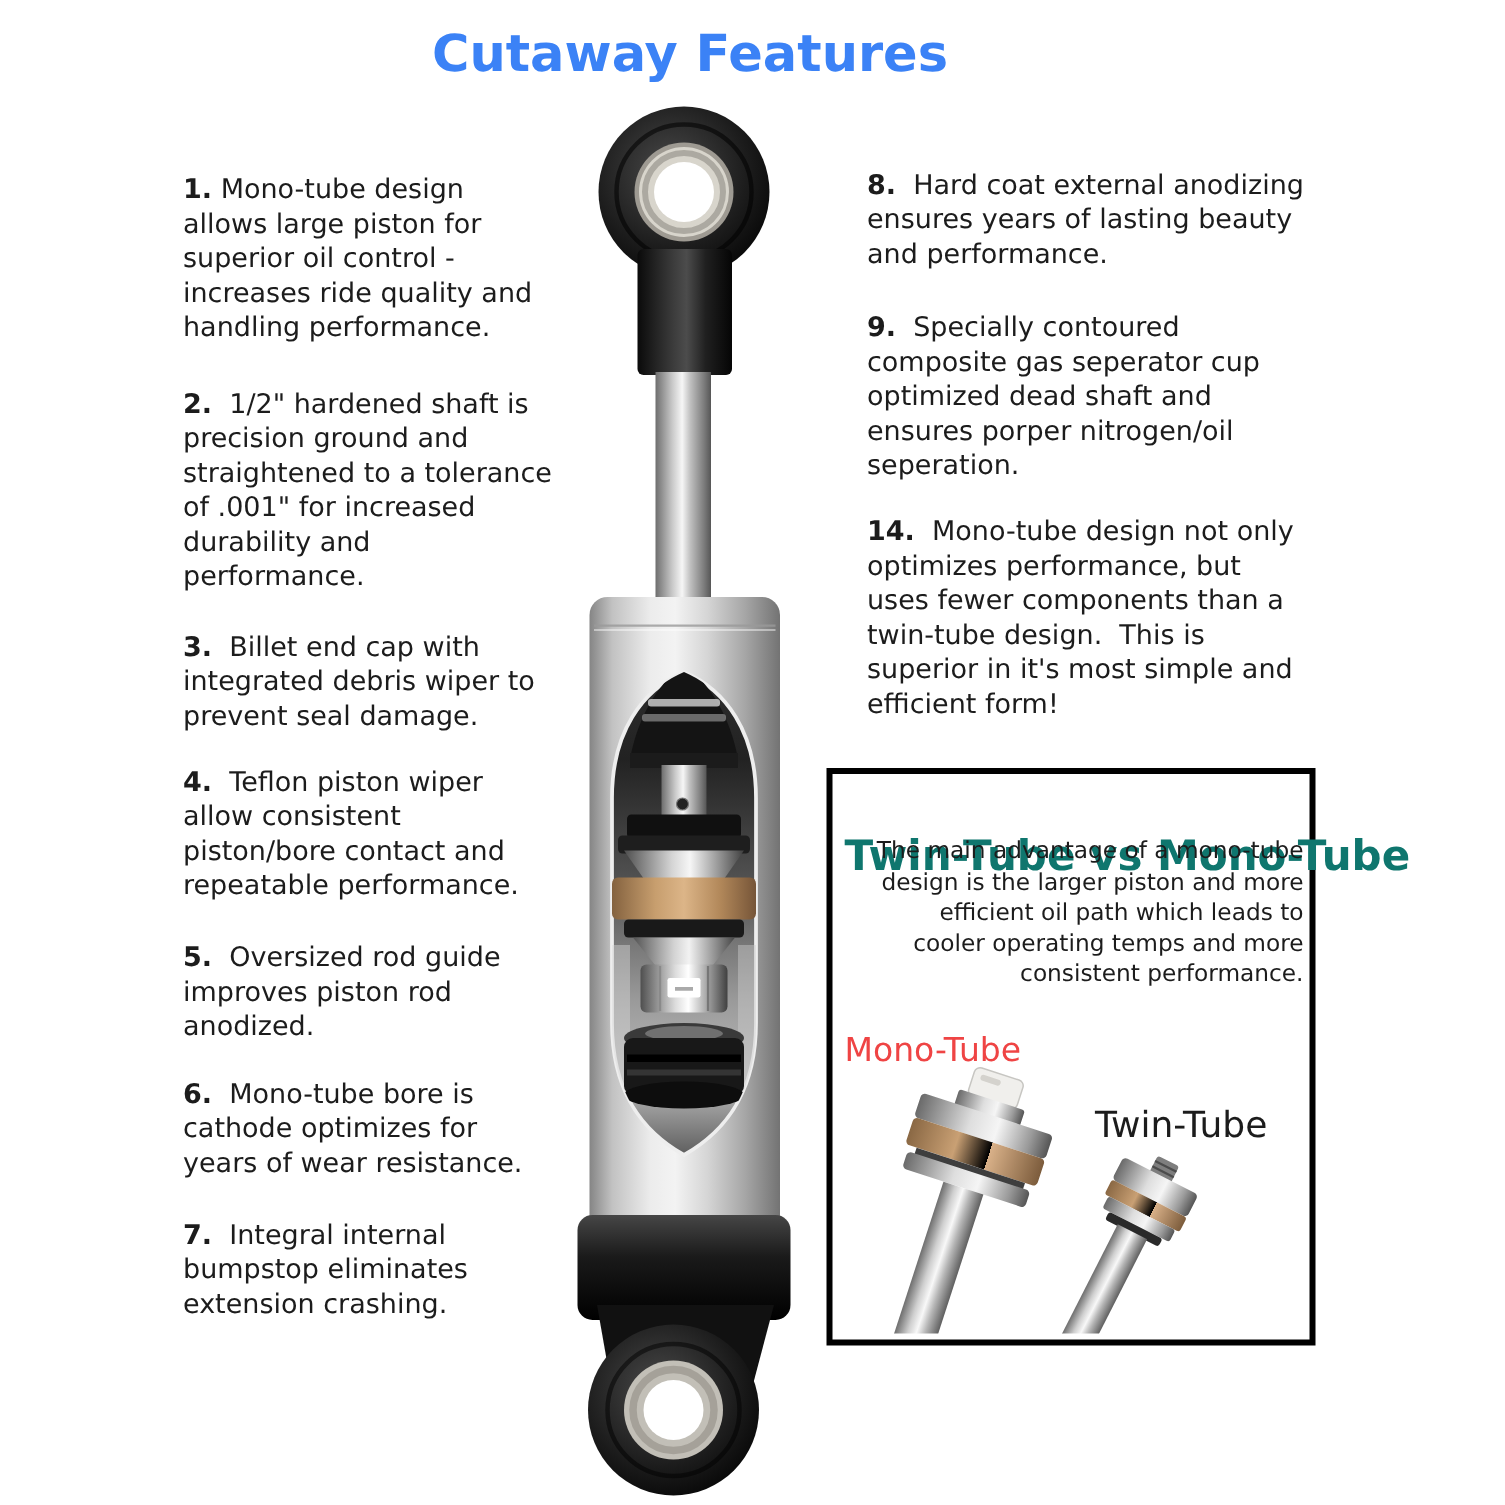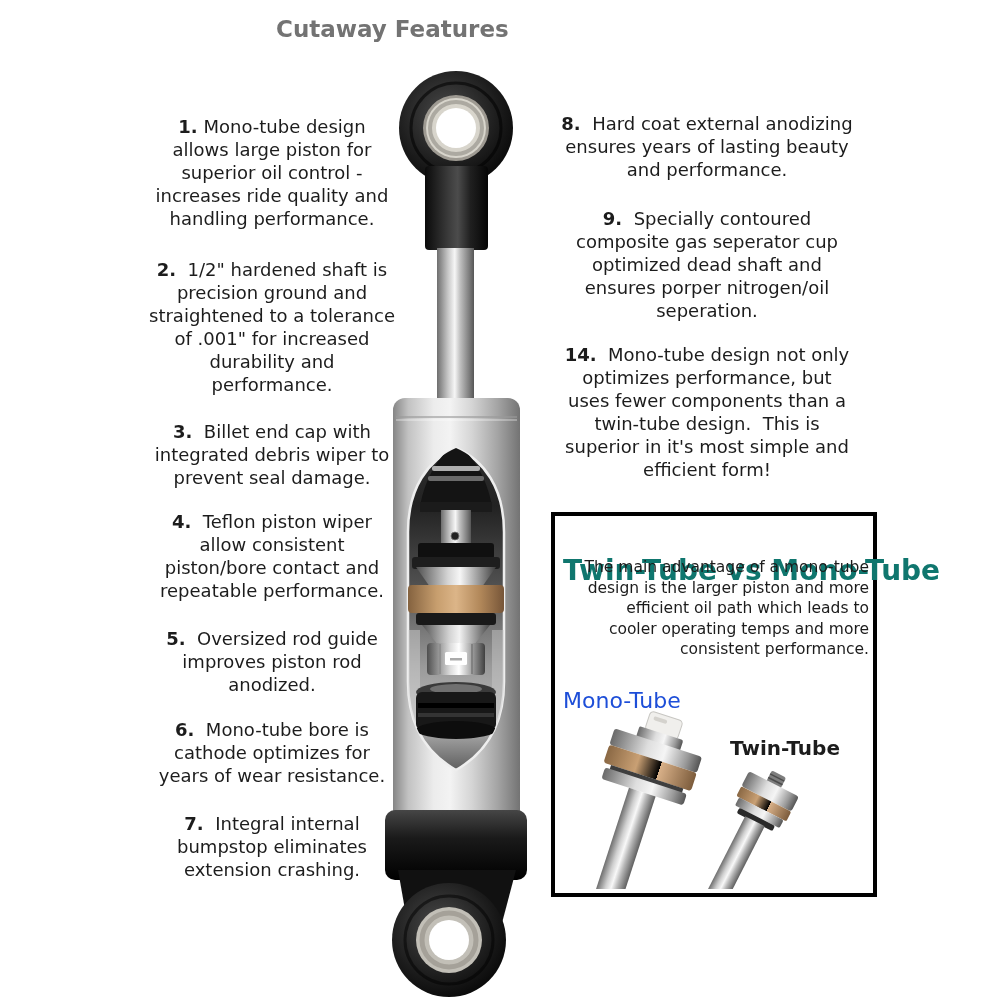--- a/index.html
+++ b/index.html
@@ -1,48 +1,48 @@
 <!DOCTYPE html>
 <html><head>
 <meta charset="utf-8">
 <style>
   html,body{margin:0;padding:0;background:#fff;}
   .page{
     position:relative;width:1003px;height:1003px;background:#ffffff;overflow:hidden;
     font-family:"DejaVu Sans",sans-serif;color:#1b1b1b;
   }
   .page-title{
-    position:absolute;left:276px;top:16px;
-    font-size:23px;font-weight:bold;color:#737373;letter-spacing:0px;white-space:nowrap;
+    position:absolute;left:288px;top:16px;
+    font-size:34px;font-weight:bold;color:#3b82f6;letter-spacing:0px;white-space:nowrap;
   }
   .feat{
     position:absolute;width:300px;
-    font-size:18px;line-height:23px;color:#1c1c1c;text-align:center;
+    font-size:18px;line-height:23px;color:#1c1c1c;
   }
   .feat .feat-num{font-weight:bold;}
   .feat .feat-text{white-space:pre-wrap;}
   .col-left .feat{left:122px;}
-  .col-right .feat{left:557px;}
+  .col-right .feat{left:578px;}
   .compare-box{
     position:absolute;left:551px;top:512px;width:318px;height:377px;
     border:4px solid #000;background:#fff;
   }
   .box-heading{
     position:absolute;left:8px;top:8px;
     font-size:28px;font-weight:bold;color:#0f766e;white-space:nowrap;margin-top:30px;
   }
   .box-body{
     position:absolute;left:8px;top:41px;width:306px;
     font-size:15.5px;line-height:20.5px;white-space:pre-wrap;color:#1c1c1c;text-align:right;
   }
   .label-mono{
-    position:absolute;left:8px;top:172px;font-size:22px;color:#1d4ed8;white-space:nowrap;
+    position:absolute;left:8px;top:172px;font-size:22px;color:#ef4444;white-space:nowrap;
   }
   .label-twin{
-    position:absolute;left:175px;top:220px;font-size:20px;color:#1c1c1c;white-space:nowrap;font-weight:bold;
+    position:absolute;left:175px;top:220px;font-size:24px;color:#1c1c1c;white-space:nowrap;
   }
   .shock-svg{position:absolute;left:370px;top:70px;}
   .piston-svg{position:absolute;left:0px;top:174px;overflow:hidden;}
 </style>
 </head>
 <body>
 
 <div class="page">
 
   <div class="page-title">Cutaway Features</div>

